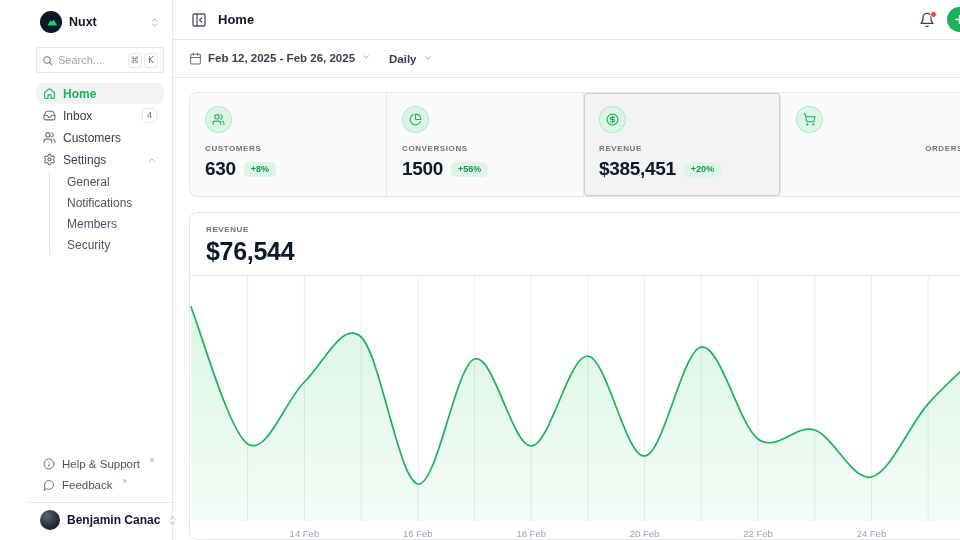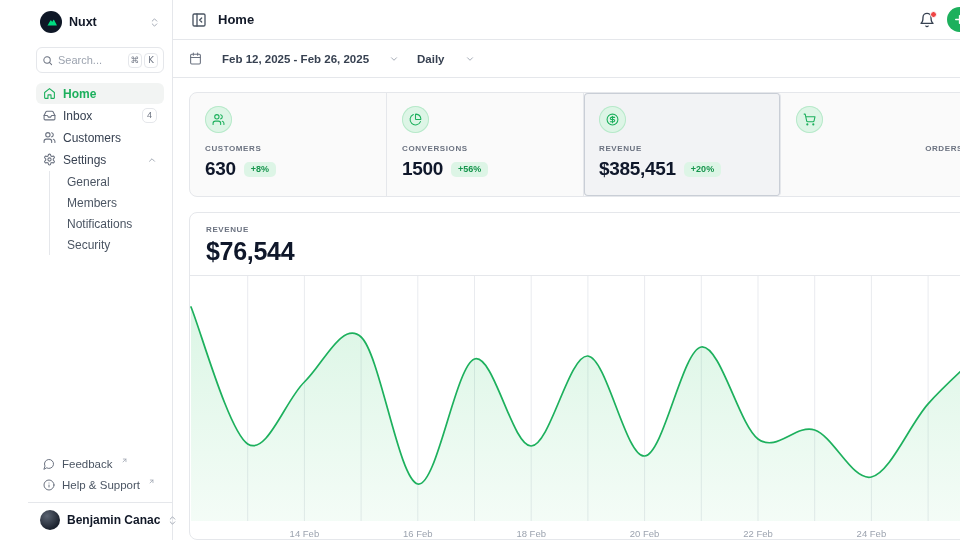--- a/index.html
+++ b/index.html
@@ -11,21 +11,21 @@
   .sidebar { width:145px; height:540px; border-right:1px solid #e5e7eb;
     padding:8px; display:flex; flex-direction:column; background:#fff; flex:0 0 145px; }
   .ws-row { display:flex; align-items:center; gap:7px; padding:3px 4px; border-radius:6px; cursor:pointer; }
   .logo-circle { width:22px; height:22px; border-radius:50%; background:#0e1726;
     display:flex; align-items:center; justify-content:center; flex:0 0 22px; }
   .ws-name { font-size:12.5px; font-weight:bold; color:#111827; }
   .ml-auto { margin-left:auto; }
   .icon { display:inline-flex; align-items:center; justify-content:center; color:#6b7280; }
   .icon svg { display:block; }
 
-  .searchbox { margin-top:11px; height:26px; border:1px solid #e5e7eb; border-radius:6px;
+  .searchbox { margin-top:11px; height:26px; border:1px solid #e5e7eb; border-radius:0;
     display:flex; align-items:center; gap:5px; padding:0 5px; cursor:text; background:#fff; }
   .searchbox .ph { font-size:11px; color:#9ca3af; }
   .kbds { margin-left:auto; display:flex; gap:2px; }
   .kbds kbd { font-family:"DejaVu Sans", sans-serif; font-size:8.5px; color:#6b7280;
     border:1px solid #e5e7eb; border-radius:4px; min-width:14px; height:15px;
     display:inline-flex; align-items:center; justify-content:center; padding:0 2px; background:#fff; }
 
   nav.sidenav { margin-top:10px; display:flex; flex-direction:column; gap:1px; }
   .nav-item { height:21px; border-radius:6px; display:flex; align-items:center; gap:7px;
     padding:0 7px; font-size:12px; color:#374151; cursor:pointer; }
@@ -56,22 +56,22 @@
     align-items:center; justify-content:center; padding:2px; position:relative; }
   .page-title { font-size:13px; font-weight:bold; color:#111827; }
   .topbar-right { margin-left:auto; display:flex; align-items:center; gap:10px; }
   .dot { position:absolute; top:1px; right:0; width:7px; height:7px; border-radius:50%;
     background:var(--dot); border:1.5px solid #fff; }
   .plus-btn { width:25px; height:25px; border-radius:50%; background:var(--accent); border:none;
     color:#fff; display:flex; align-items:center; justify-content:center; cursor:pointer; }
 
   .toolbar { height:38px; border-bottom:1px solid #e5e7eb; display:flex; align-items:center;
     gap:18px; padding:0 16px; flex:0 0 38px; }
-  .ghost-btn { background:none; border:none; cursor:pointer; display:flex; align-items:center;
-    gap:20px; font-size:11.5px; font-weight:bold; color:#374151;
+  .ghost-btn { background:none; border:none; cursor:pointer; display:flex; align-items:flex-start;
+    gap:6px; font-size:11.5px; font-weight:bold; color:#374151;
     font-family:"Liberation Sans", sans-serif; }
   .ghost-btn .icon { color:#6b7280; }
 
   .content { padding:14px 0 0 16px; width:806px; }
 
   .stats-row { width:790px; display:grid; grid-template-columns:repeat(4,1fr);
     border:1px solid #e5e7eb; border-radius:8px; background:#fafafa; overflow:hidden; height:105px; }
   .stat-card { padding:13px 15px; border-right:1px solid #e5e7eb; cursor:pointer; position:relative; }
   .stat-card:last-child { border-right:none;text-align:right; }
   .stat-card.selected { background:#f2f3f5; box-shadow:inset 0 0 0 1px #c9ced6; border-radius:4px; }
@@ -174,56 +174,56 @@
               <path d="m18 15-6-6-6 6"></path>
             </svg>
         </span>
       </div>
 
       <div class="subnav">
         <div class="nav-item">
           <span>General</span>
         </div>
         <div class="nav-item">
+          <span>Notifications</span>
+        </div>
+        <div class="nav-item">
           <span>Members</span>
-        </div>
-        <div class="nav-item">
-          <span>Notifications</span>
         </div>
         <div class="nav-item">
           <span>Security</span>
         </div>
       </div>
     </nav>
 
     <div class="spacer"></div>
 
-    <div class="foot-link">
-      <span class="icon">
-        <svg width="12" height="12" viewBox="0 0 24 24" fill="none" stroke="currentColor" stroke-width="2" stroke-linecap="round" stroke-linejoin="round">
-            <path d="M7.9 20A9 9 0 1 0 4 16.1L2 22Z"></path>
-          </svg>
-      </span>
-      <span>Feedback</span>
-      <span class="ext">
-        <svg width="7" height="7" viewBox="0 0 24 24" fill="none" stroke="currentColor" stroke-width="2.6" stroke-linecap="round" stroke-linejoin="round">
-            <path d="M7 17 17 7"></path>
-            <path d="M8 7h9v9"></path>
-          </svg>
-      </span>
-    </div>
     <div class="foot-link">
       <span class="icon">
         <svg width="12" height="12" viewBox="0 0 24 24" fill="none" stroke="currentColor" stroke-width="2" stroke-linecap="round" stroke-linejoin="round">
             <circle cx="12" cy="12" r="10"></circle>
             <path d="M12 16v-4"></path>
             <path d="M12 8h.01"></path>
           </svg>
       </span>
       <span>Help &amp; Support</span>
+      <span class="ext">
+        <svg width="7" height="7" viewBox="0 0 24 24" fill="none" stroke="currentColor" stroke-width="2.6" stroke-linecap="round" stroke-linejoin="round">
+            <path d="M7 17 17 7"></path>
+            <path d="M8 7h9v9"></path>
+          </svg>
+      </span>
+    </div>
+    <div class="foot-link">
+      <span class="icon">
+        <svg width="12" height="12" viewBox="0 0 24 24" fill="none" stroke="currentColor" stroke-width="2" stroke-linecap="round" stroke-linejoin="round">
+            <path d="M7.9 20A9 9 0 1 0 4 16.1L2 22Z"></path>
+          </svg>
+      </span>
+      <span>Feedback</span>
       <span class="ext">
         <svg width="7" height="7" viewBox="0 0 24 24" fill="none" stroke="currentColor" stroke-width="2.6" stroke-linecap="round" stroke-linejoin="round">
             <path d="M7 17 17 7"></path>
             <path d="M8 7h9v9"></path>
           </svg>
       </span>
     </div>
 
     <div class="sidebar-divider"></div>
 

